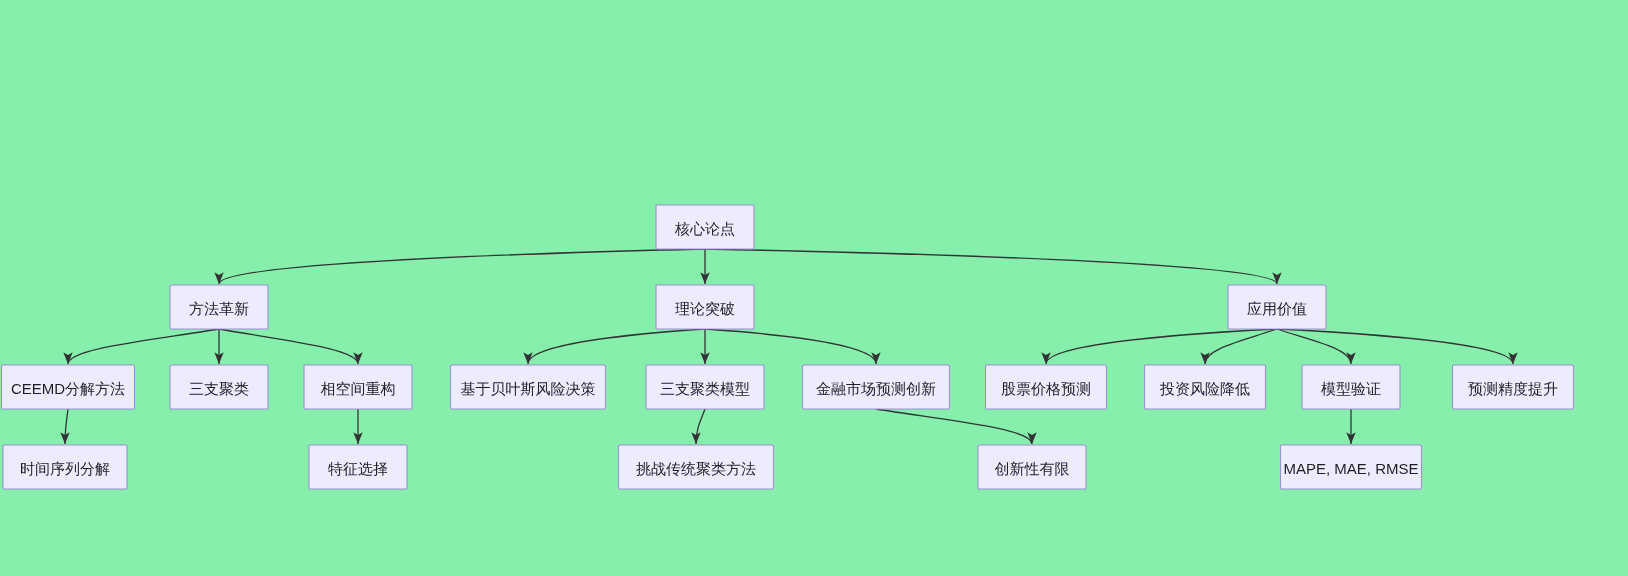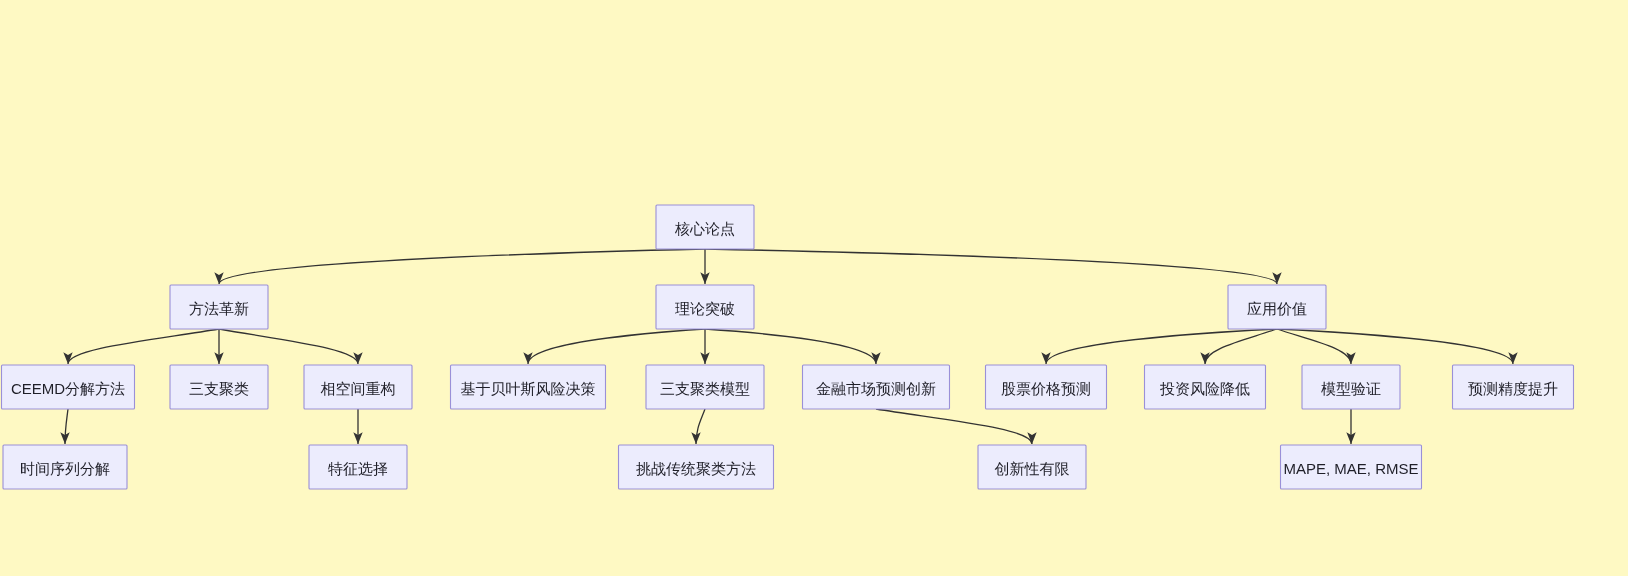--- a/index.html
+++ b/index.html
@@ -10,21 +10,21 @@
   body {
     width: 1628px;
     height: 576px;
     font-family: "Liberation Sans", "DejaVu Sans", sans-serif;
     overflow: hidden;
   }
   #diagram-root {
     position: relative;
     width: 1628px;
     height: 576px;
-    background: #fef9c3;
+    background: #86efac;
   }
   svg#flowchart {
     display: block;
     width: 1628px;
     height: 576px;
   }
   .edge-path {
     fill: none;
     stroke: #333333;
     stroke-width: 1.3px;

